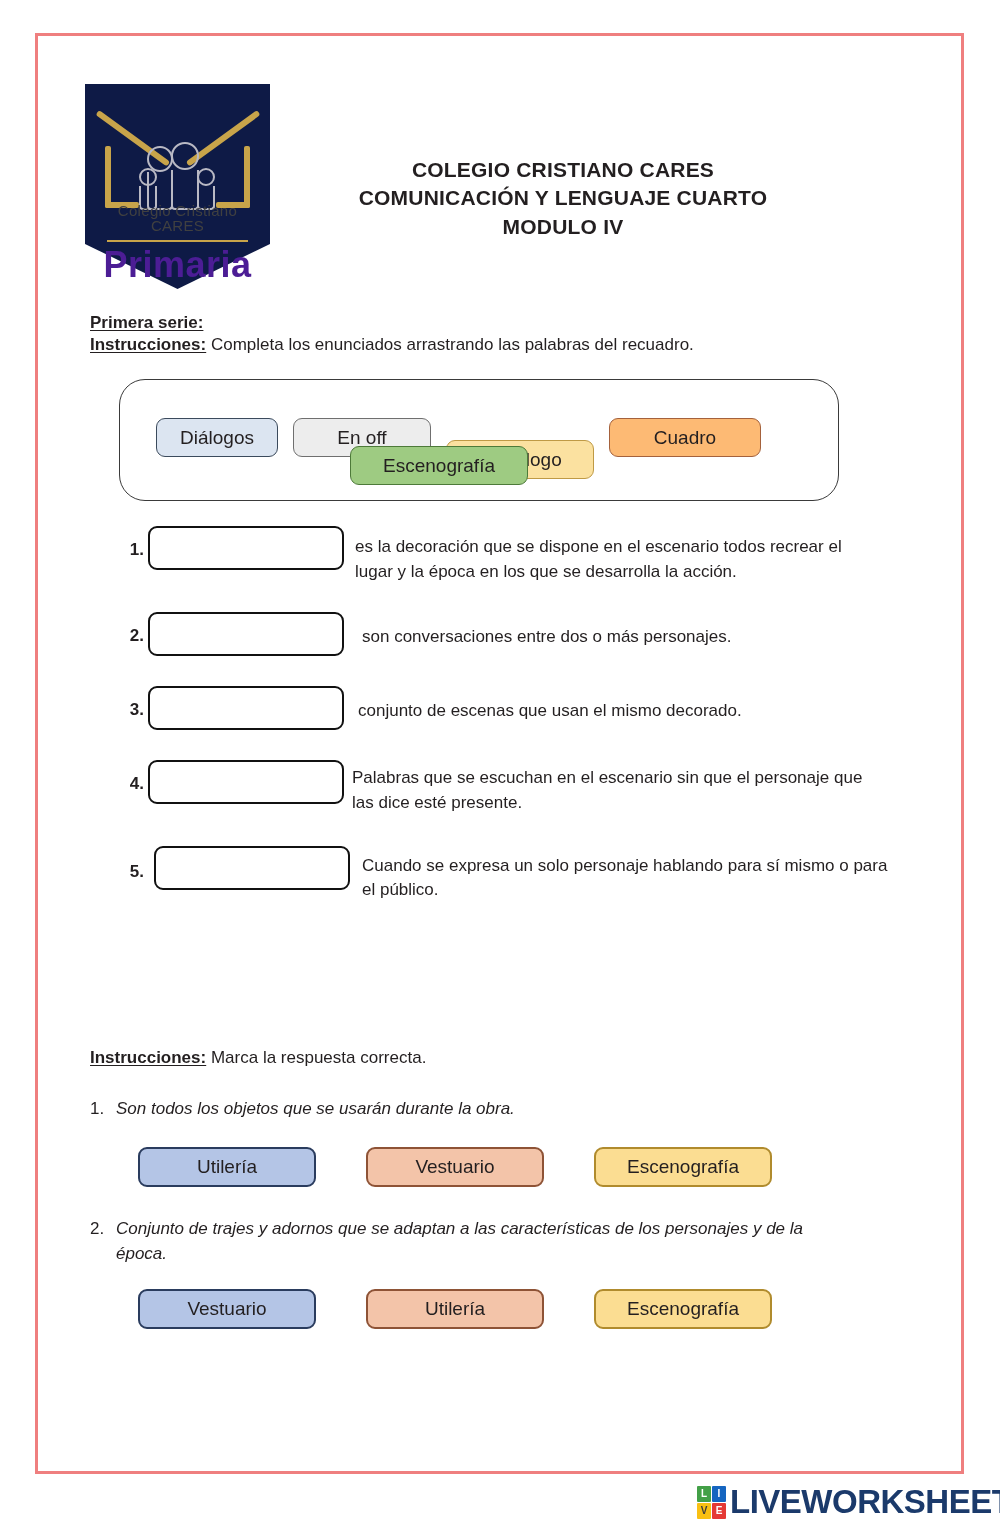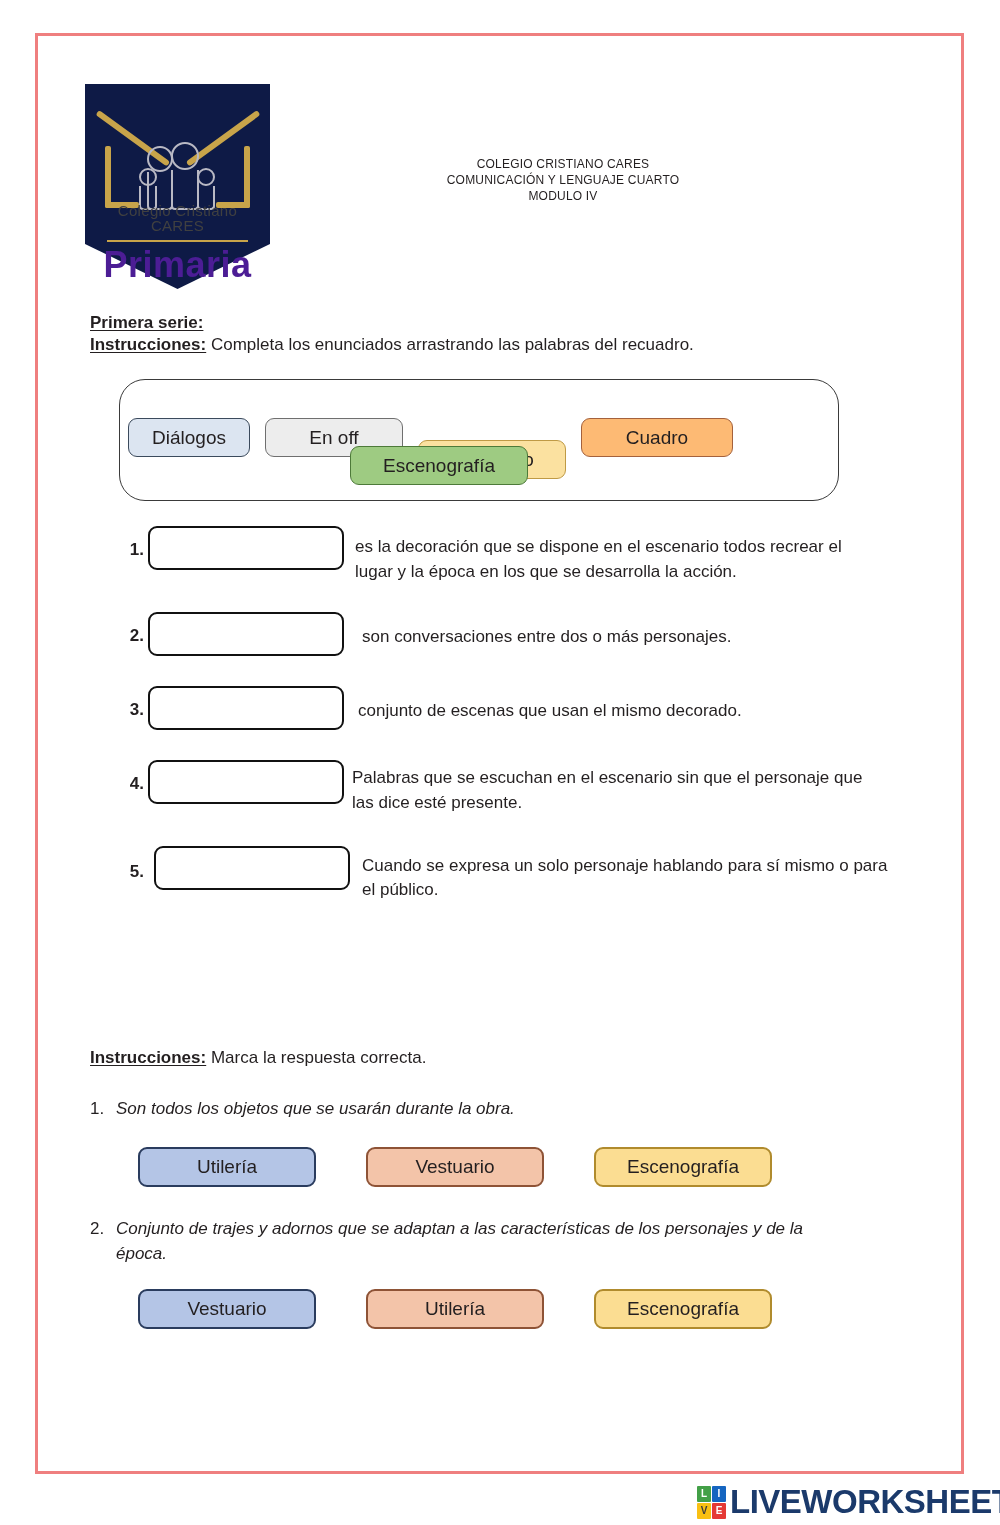--- a/index.html
+++ b/index.html
@@ -108,22 +108,22 @@
     color:#4c1d95; font-size:36px; font-weight:bold; letter-spacing:.5px;
     font-family:"Liberation Sans", sans-serif;
   }
 
   #header-title {
     position:absolute;
     left: 245px;
     top: 120px;
     width: 560px;
     text-align:center;
-    font-weight:normal;
-    font-size:12px;
+    font-weight:bold;
+    font-size:21px;
     line-height:1.35;
     letter-spacing:.2px;
   }
 
   
   .serie-head {
     font-weight:bold;
     font-size:17px;
     text-decoration:underline;
     text-underline-offset:2px;
@@ -151,21 +151,21 @@
     height:122px;
     border:1.5px solid #3a3a3a;
     border-radius:26px;
     box-sizing:border-box;
   }
   .bank-row {
     display:flex;
     align-items:center;
     gap: 15px;
   }
-  .bank-row.row1 { position:absolute; left:8px; top:16px; }
+  .bank-row.row1 { position:absolute; left:36px; top:16px; }
   .bank-row.row2 { position:absolute; left:230px; top:66px; }
 
   .chip {
     border-radius:9px;
     box-sizing:border-box;
     font-size:19px;
     text-align:center;
     display:flex;
     align-items:center;
     justify-content:center;

